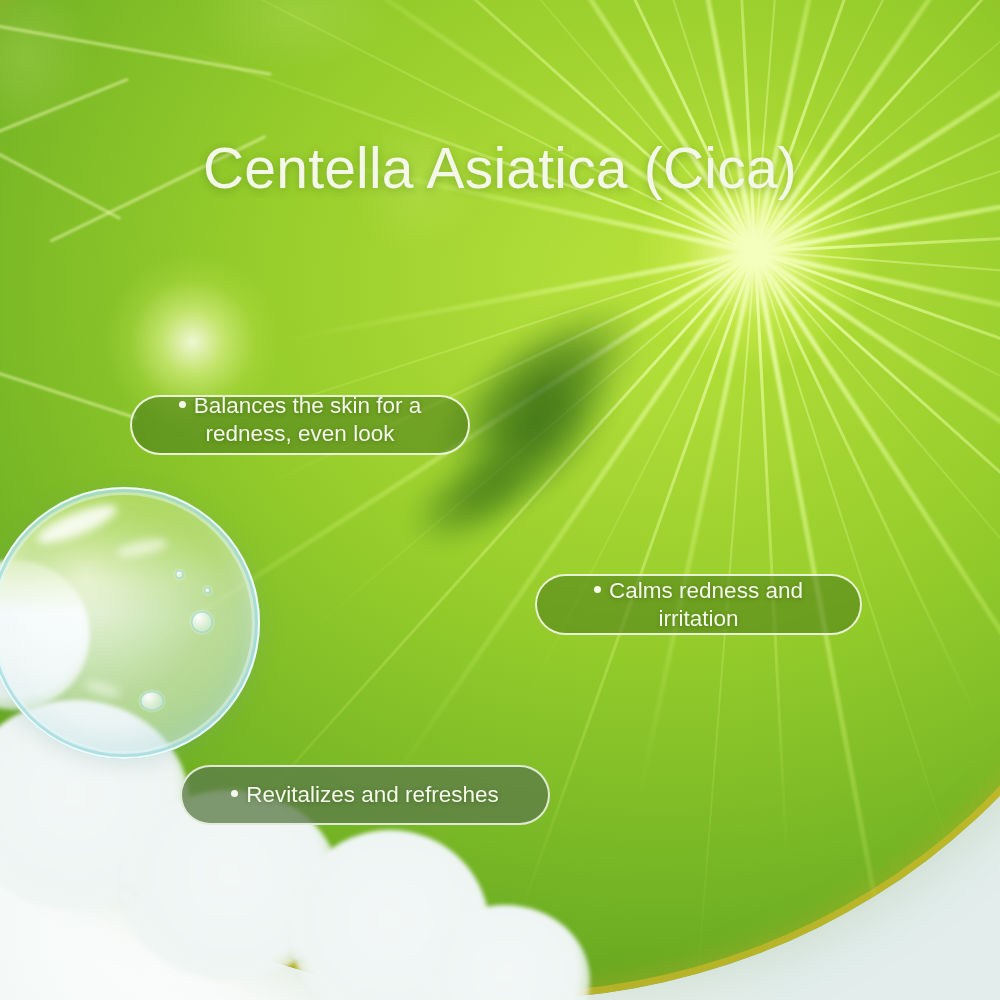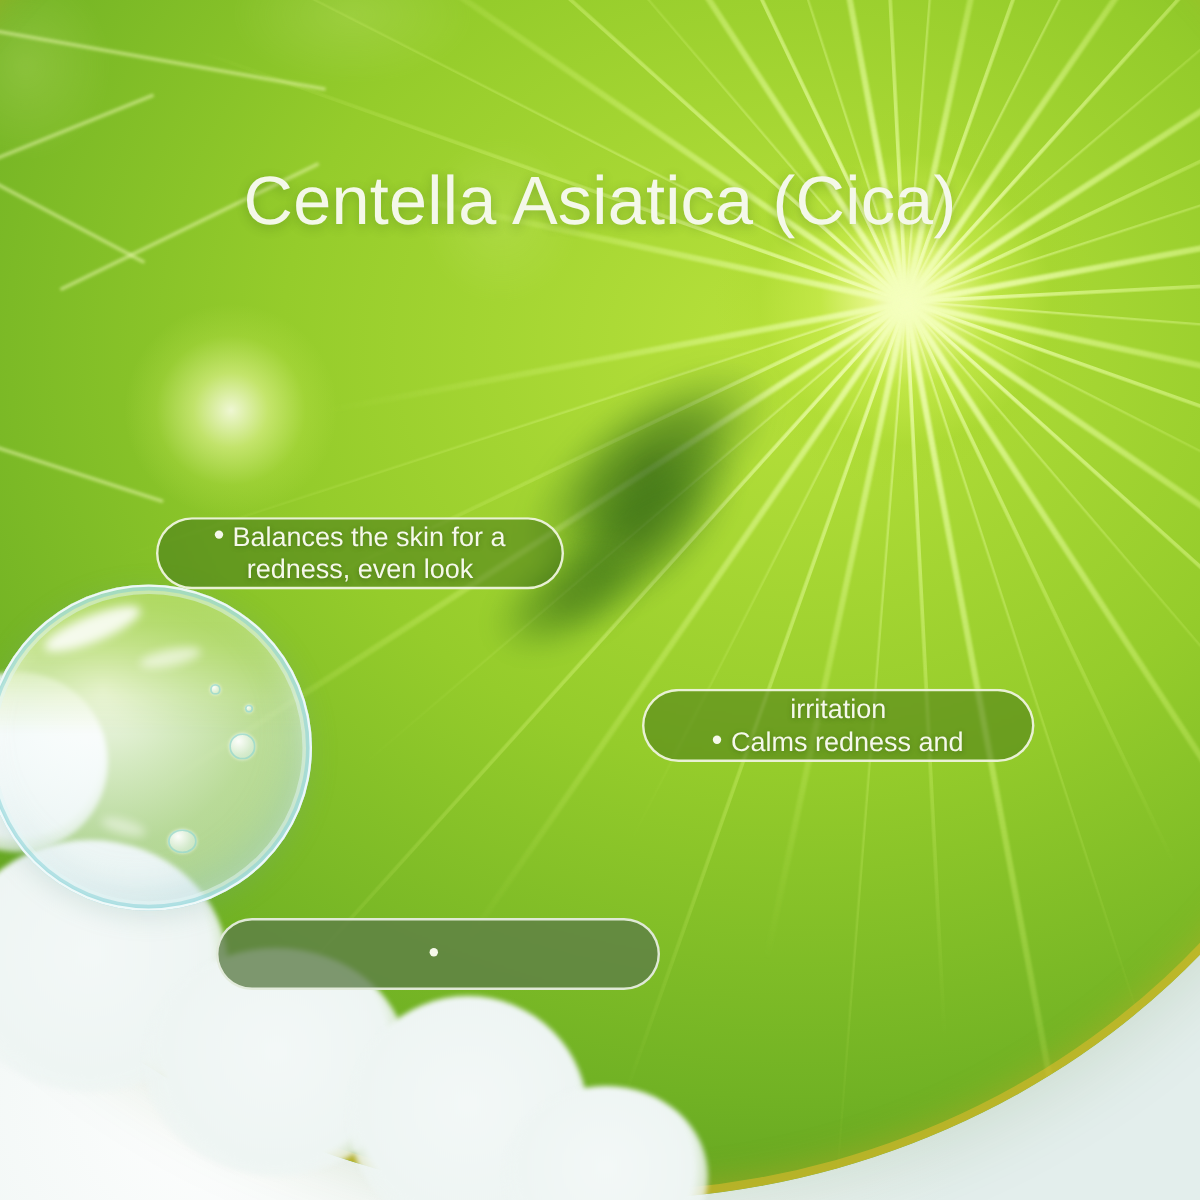--- a/index.html
+++ b/index.html
@@ -189,22 +189,23 @@
     color:#f5f8ea;
     font-size:22.5px;
     line-height:1.22;
     text-align:center;
     padding:6px 20px;
     text-shadow:0 1px 4px rgba(30,60,10,.35);
     backdrop-filter:blur(1px);
   }
   .pill .txt{display:block;}
   .pill.p1{
-    left:130px;top:431px;width:340px;height:60px;
+    left:130px;top:395px;width:340px;height:60px;
     background:rgba(48,95,18,.42);
+    align-items:flex-end;
   }
   .pill.p2{
     left:535px;top:574px;width:327px;height:61px;
     background:rgba(44,90,16,.40);
   }
   .pill.p3{
     left:180px;top:765px;width:370px;height:60px;
     background:rgba(92,124,72,.78);
     border-color:rgba(246,250,240,.85);
   }
@@ -308,24 +309,24 @@
 
   <div class="pill p1">
     <div>
       <span class="txt"><span class="bullet"></span><span>Balances the skin for a</span></span>
       <span class="txt">redness, even look</span>
     </div>
   </div>
 
   <div class="pill p2">
     <div>
+      <span class="txt"><span class="bullet"></span><span>Calms redness and</span></span>
       <span class="txt">irritation</span>
-      <span class="txt"><span class="bullet"></span><span>Calms redness and</span></span>
     </div>
   </div>
 
   <div class="pill p3">
     <div>
-      <span class="txt"><span class="bullet"></span></span>
+      <span class="txt"><span class="bullet"></span><span>Revitalizes and refreshes</span></span>
     </div>
   </div>
 
 </div>
 
 </body></html>

